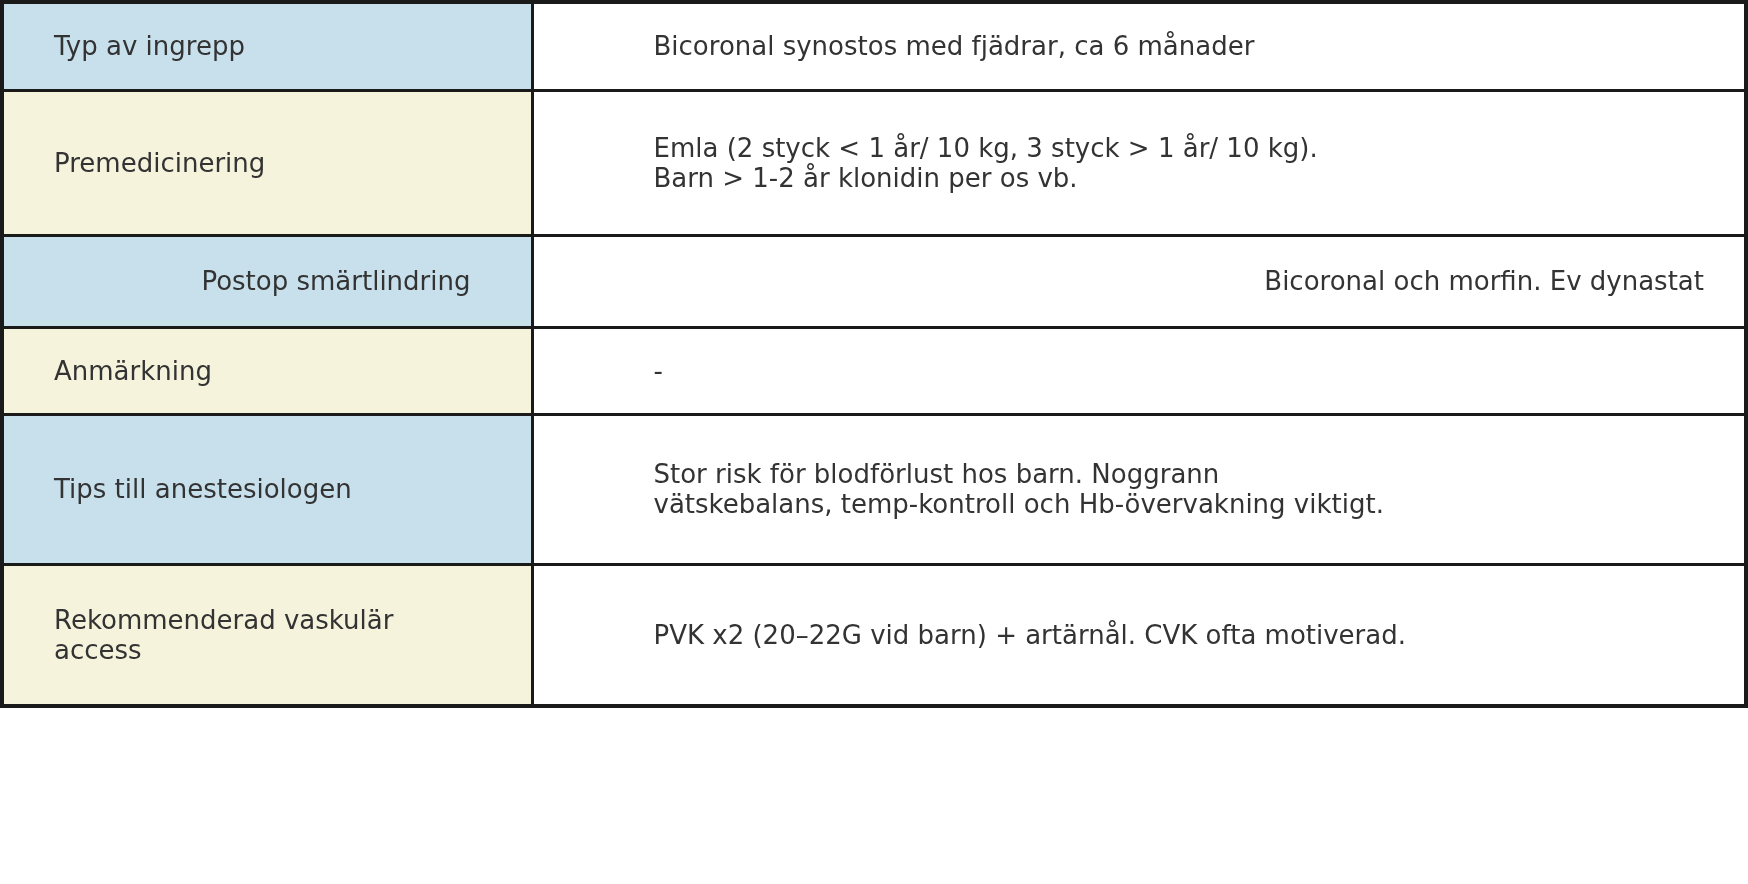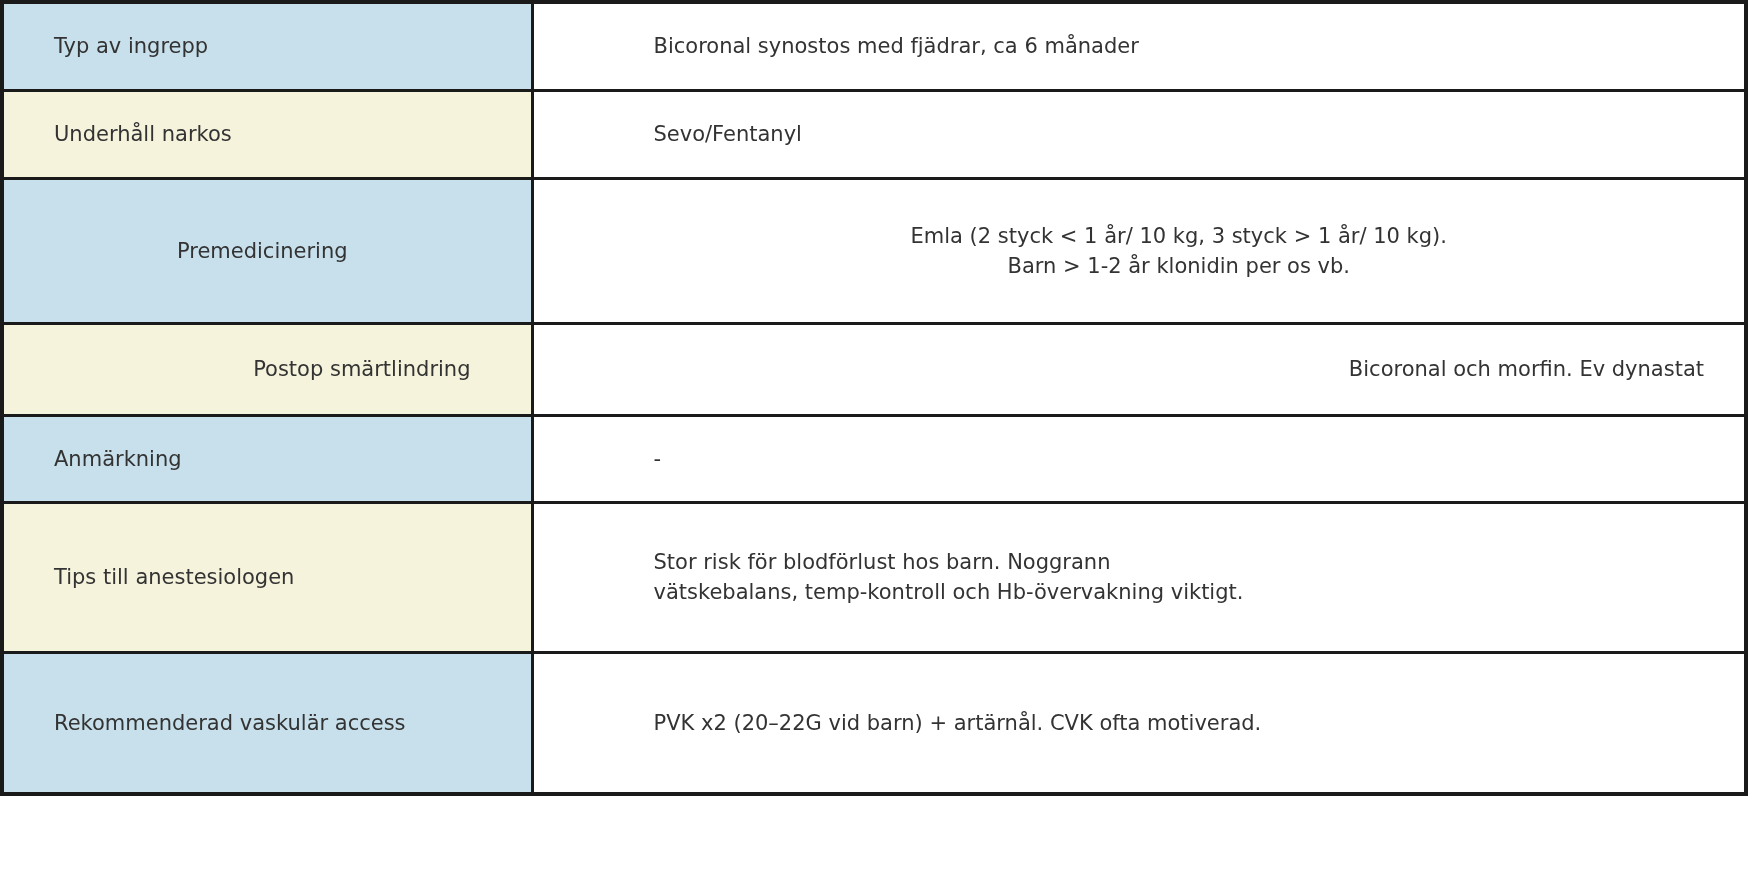--- a/index.html
+++ b/index.html
@@ -24,58 +24,54 @@
     border-collapse: collapse;
     table-layout: fixed;
   }
   table.protocol, table.protocol td {
     border: 3px solid var(--border);
   }
   table.protocol {
     border-width: 4px;
   }
   td {
-    font-size: 21px;
+    font-size: 26px;
     line-height: 30px;
     vertical-align: middle;
     color: var(--text);
   }
   td.label-cell {
     width: 530px;
     padding: 10px 60px 10px 50px;
   }
   td.value-cell {
     background: var(--value-bg);
     padding: 10px 40px 10px 120px;
     white-space: pre-line;
   }
   tr:nth-child(odd) td.label-cell { background: var(--label-blue); }
   tr:nth-child(even) td.label-cell { background: var(--label-cream); }
 
   tr.r1 { height: 88px; }
   tr.r2 { height: 92px; }
   tr.r3 { height: 88px; }
-  tr.r4 { height: 145px; text-align: center; }
+  tr.r4 { height: 145px; }
   tr.r5 { height: 92px; text-align: right; }
   tr.r6 { height: 87px; margin-top: 44px; }
   tr.r7 { height: 150px; margin-top: 10px; }
   tr.r8 { height: 142px; }
 </style>
 </head>
 <body>
 
 <table class="protocol">
   <tbody>
     <tr class="r1">
       <td class="label-cell">Typ av ingrepp</td>
       <td class="value-cell">Bicoronal synostos med fjädrar, ca 6 månader</td>
-    </tr>
-    <tr class="r3">
-      <td class="label-cell">Underhåll narkos</td>
-      <td class="value-cell">Sevo/Fentanyl</td>
     </tr>
     <tr class="r4">
       <td class="label-cell">Premedicinering</td>
       <td class="value-cell">Emla (2 styck &lt; 1 år/ 10 kg, 3 styck &gt; 1 år/ 10 kg).
 Barn &gt; 1-2 år klonidin per os vb.</td>
     </tr>
     <tr class="r5">
       <td class="label-cell">Postop smärtlindring</td>
       <td class="value-cell">Bicoronal och morfin. Ev dynastat</td>
     </tr>

